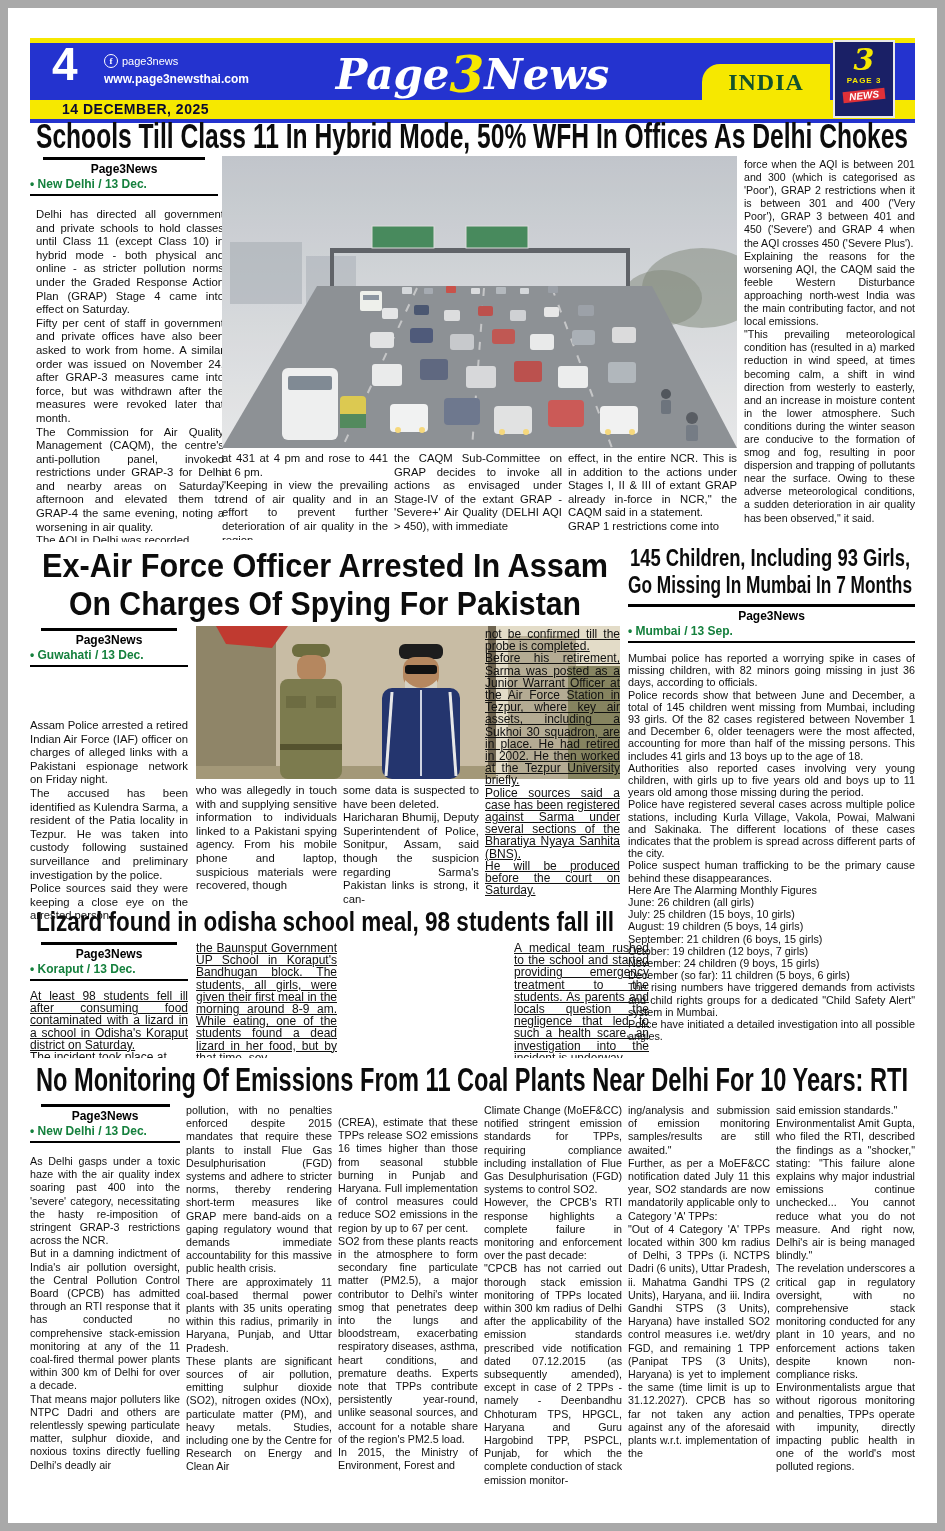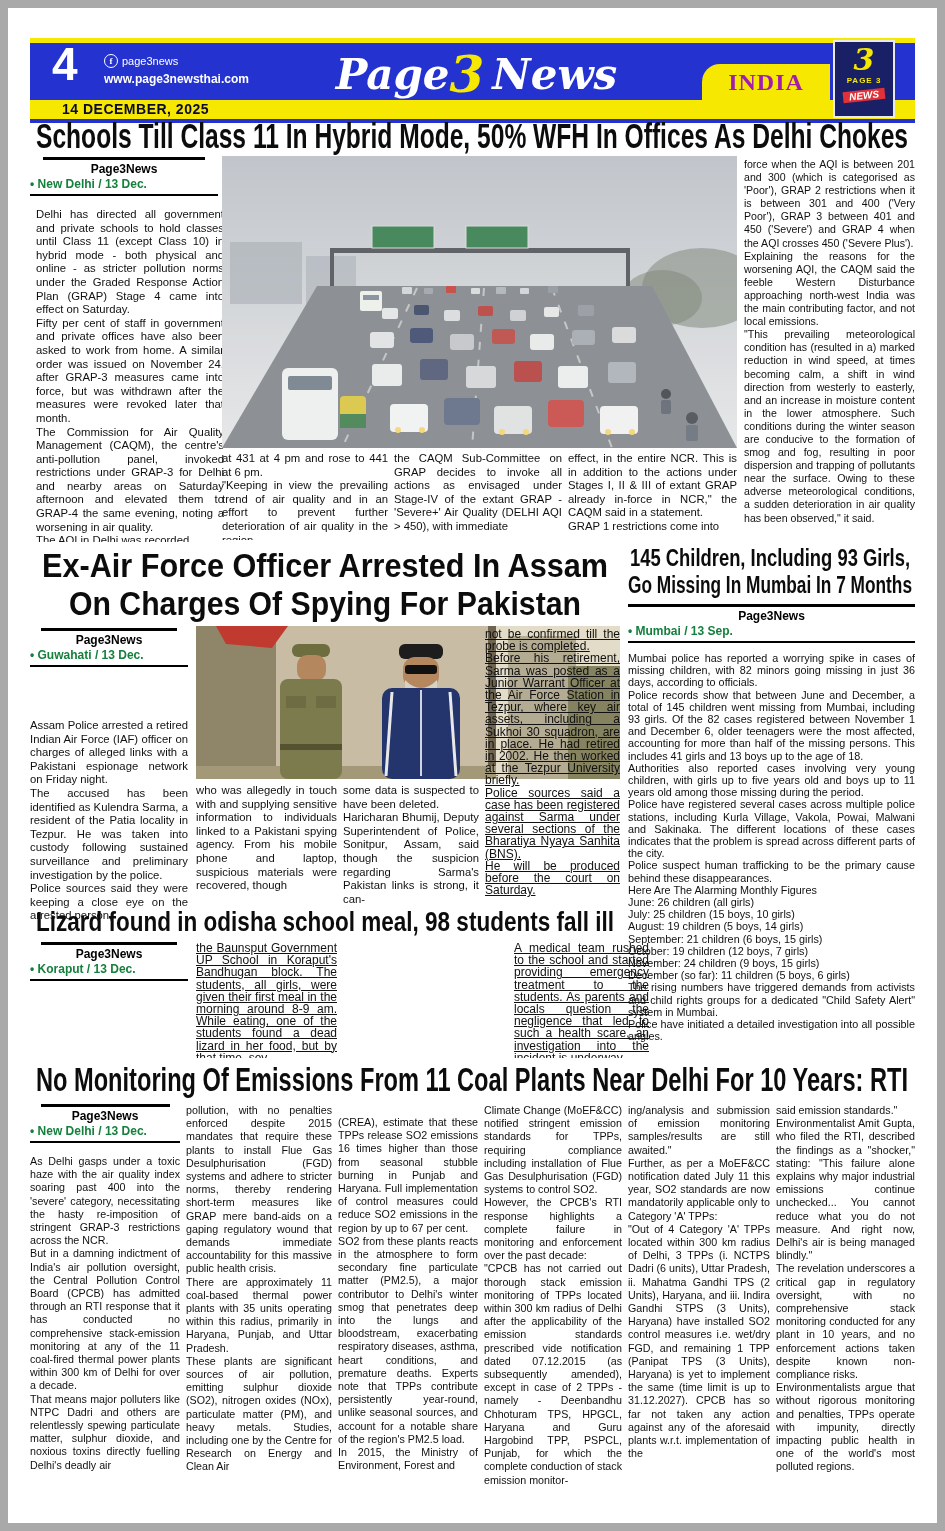--- a/index.html
+++ b/index.html
@@ -11,25 +11,25 @@
   .topline{background:#f6e800;height:5px;}
   .blueband{background:#2433cf;height:57px;position:relative;}
   .datestrip{background:#f6e800;height:19px;border-bottom:4px solid #2433cf;position:relative;}
   .pagenum{position:absolute;left:22px;top:-2px;color:#fff;font-size:46px;font-weight:bold;line-height:1;}
   .sub1{position:absolute;left:74px;top:11px;color:#fff;font-size:11px;display:flex;align-items:center;gap:4px;}
   .fbicon{display:inline-block;width:12px;height:12px;border:1px solid #fff;border-radius:50%;
           color:#fff;font-size:9px;font-weight:bold;text-align:center;line-height:12px;font-family:"Liberation Serif",serif;}
   .sub2{position:absolute;left:74px;top:29px;color:#fff;font-size:12px;font-weight:bold;}
   .mast{position:absolute;left:0;right:0;top:2px;text-align:center;color:#fff;
         font-family:"DejaVu Serif",serif;font-style:italic;font-weight:bold;}
-  .mast .mp{font-size:42px;margin-left:8px;}
+  .mast .mp{font-size:42px;}
   .mast .m3{font-size:50px;color:#f6e800;vertical-align:-3px;}
   .indiatab{position:absolute;right:85px;top:21px;width:128px;height:36px;background:#f6e800;
             border-radius:18px 0 0 0;text-align:center;}
-  .indiatab span{font-family:"Liberation Serif",serif;font-weight:bold;font-size:24px;color:#a21caf;
+  .indiatab span{font-family:"Liberation Serif",serif;font-weight:bold;font-size:24px;color:#14532d;
                  letter-spacing:1px;line-height:36px;margin-top:24px;}
   .badge{position:absolute;right:20px;top:-3px;width:58px;height:74px;background:#1a2066;
          border:2px solid #e9e9e9;z-index:5;text-align:center;}
   .badge .b3{display:block;color:#f6e800;font-family:"DejaVu Serif",serif;font-style:italic;
              font-weight:bold;font-size:30px;line-height:32px;margin-top:2px;}
   .badge .bp{display:block;color:#f6e800;font-size:8px;font-weight:bold;letter-spacing:1px;}
   .badge .bn{display:inline-block;background:#e03038;color:#fff;font-size:10px;font-weight:bold;
              font-style:italic;padding:0 6px;transform:rotate(-6deg);margin-top:3px;}
   .datetext{position:absolute;left:32px;top:1px;font-size:14px;font-weight:bold;color:#0a0a30;letter-spacing:.5px;}
   
@@ -254,20 +254,22 @@
 Police have initiated a detailed investigation into all possible angles.</div>
 
   <svg class="abs" style="left:30px;top:906px;" width="590" height="32">
     <text x="295" y="25" text-anchor="middle" font-family="Liberation Sans, sans-serif" font-weight="bold" font-size="28" fill="#0c0c0c" textLength="578" lengthAdjust="spacingAndGlyphs">Lizard found in odisha school meal, 98 students fall ill</text>
   </svg>
   <div class="byline abs" style="left:30px;top:942px;width:158px;">
     <div class="byl-rule"></div>
     <div class="byl-src">Page3News</div>
     <div class="byl-date">• Koraput / 13 Dec.</div>
   </div>
+  <div class="bt sz-e abs" style="left:30px;top:990px;width:158px;height:68px;">At least 98 students fell ill after consuming food contaminated with a lizard in a school in Odisha's Koraput district on Saturday.
+The incident took place at</div>
   <div class="bt sz-e abs" style="left:196px;top:942px;width:141px;height:116px;">the Baunsput Government UP School in Koraput's Bandhugan block. The students, all girls, were given their first meal in the morning around 8-9 am. While eating, one of the students found a dead lizard in her food, but by that time, sev-</div>
   <div class="bt sz-e abs" style="left:514px;top:942px;width:135px;height:116px;">A medical team rushed to the school and started providing emergency treatment to the students. As parents and locals question the negligence that led to such a health scare, an investigation into the incident is underway.</div>
 
   <svg class="abs" style="left:30px;top:1062px;" width="885" height="36">
     <text x="442" y="29" text-anchor="middle" font-family="Liberation Sans, sans-serif" font-weight="bold" font-size="34" fill="#0c0c0c" textLength="872" lengthAdjust="spacingAndGlyphs">No Monitoring Of Emissions From 11 Coal Plants Near Delhi For 10 Years: RTI</text>
   </svg>
   <div class="byline abs" style="left:30px;top:1104px;width:150px;">
     <div class="byl-rule"></div>
     <div class="byl-src">Page3News</div>
     <div class="byl-date">• New Delhi / 13 Dec.</div>

